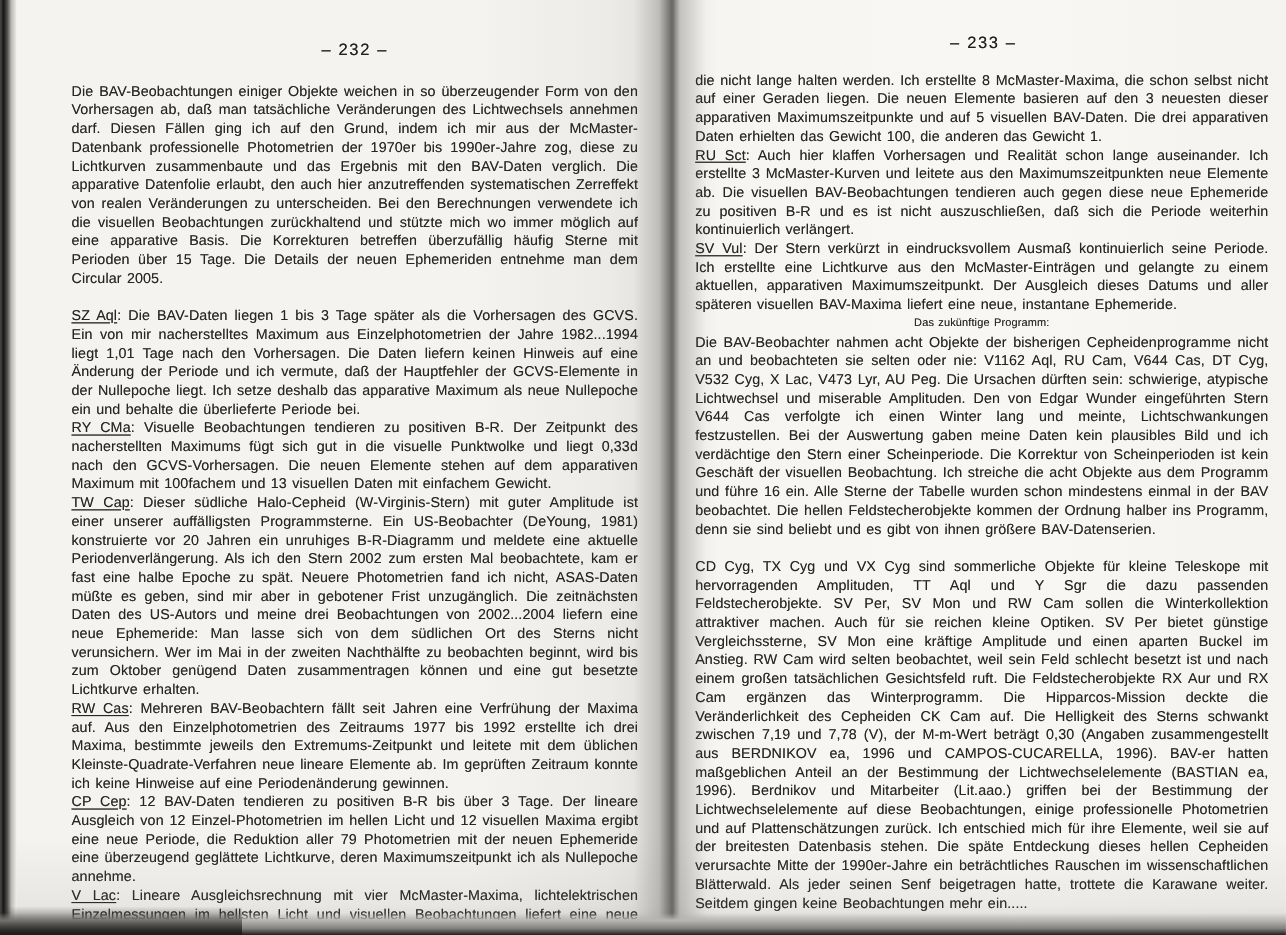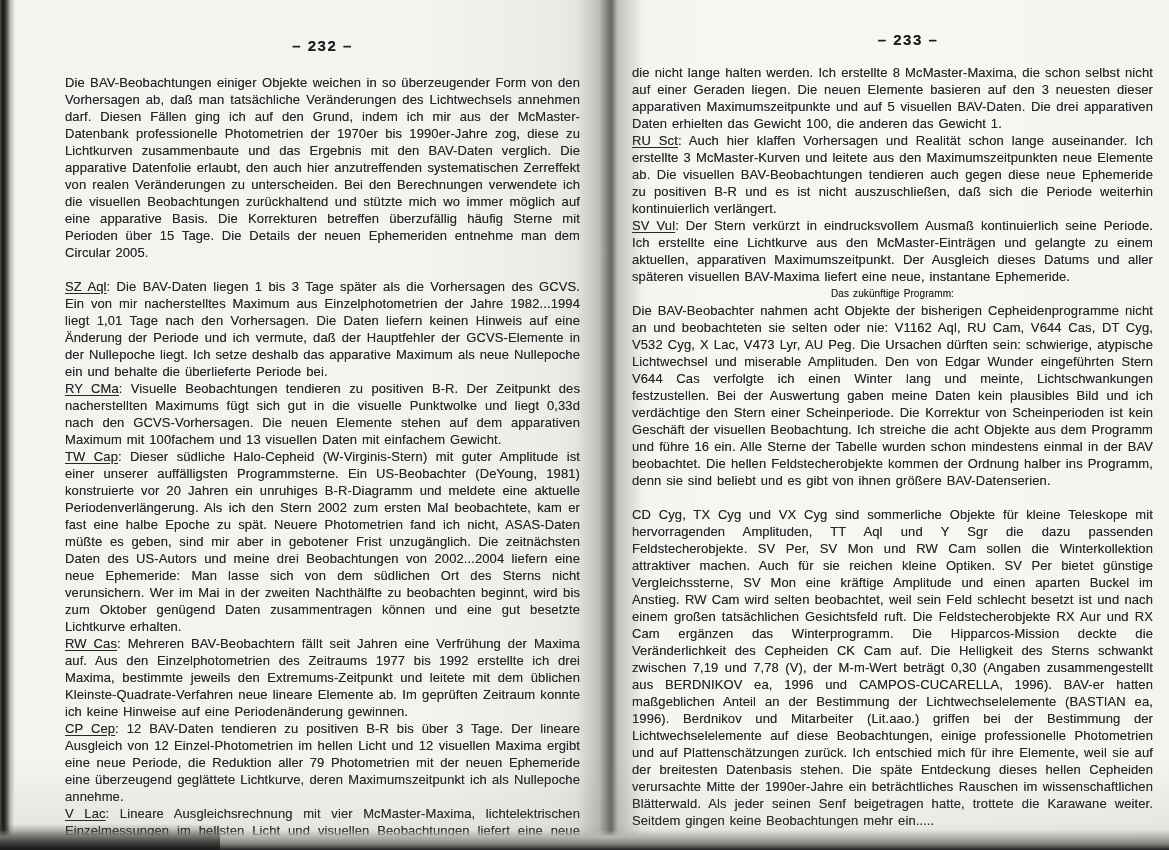--- a/index.html
+++ b/index.html
@@ -43,25 +43,25 @@
   .edge-bottom{
     position:absolute;left:0;bottom:0;width:1169px;height:20px;z-index:7;
     background:linear-gradient(rgba(200,198,194,0) 0%,#b7b5b1 35%,#84827e 70%,#3a3936 92%,#232220 100%);
   }
   .edge-bottom-left{
     position:absolute;left:0;bottom:0;width:220px;height:26px;z-index:8;
     background:linear-gradient(rgba(60,59,57,0) 0%,rgba(45,44,42,0.55) 55%,#1d1c1b 100%);
   }
   .page-num{
     position:absolute;
-    font-size:15px;font-weight:bold;letter-spacing:1.5px;
+    font-size:15px;font-weight:normal;letter-spacing:1.5px;
     color:#1f1f1f;text-shadow:0 0 0.6px rgba(30,30,30,0.7);
   }
   .page-num-left{top:37px;left:65px;width:515px;text-align:center;}
-  .page-num-right{top:31px;left:34px;width:520px;text-align:center;}
+  .page-num-right{top:31px;left:20px;width:520px;text-align:center;}
   .col{
     position:absolute;
     font-size:13px;line-height:17px;
     text-align:justify;
     hyphens:auto;-webkit-hyphens:auto;
     word-spacing:1.1px;letter-spacing:0.1px;
     color:#262626;
     text-shadow:0 0 0.5px rgba(45,45,45,0.55);
   }
   .col-left{top:74px;left:65px;width:515px;}

